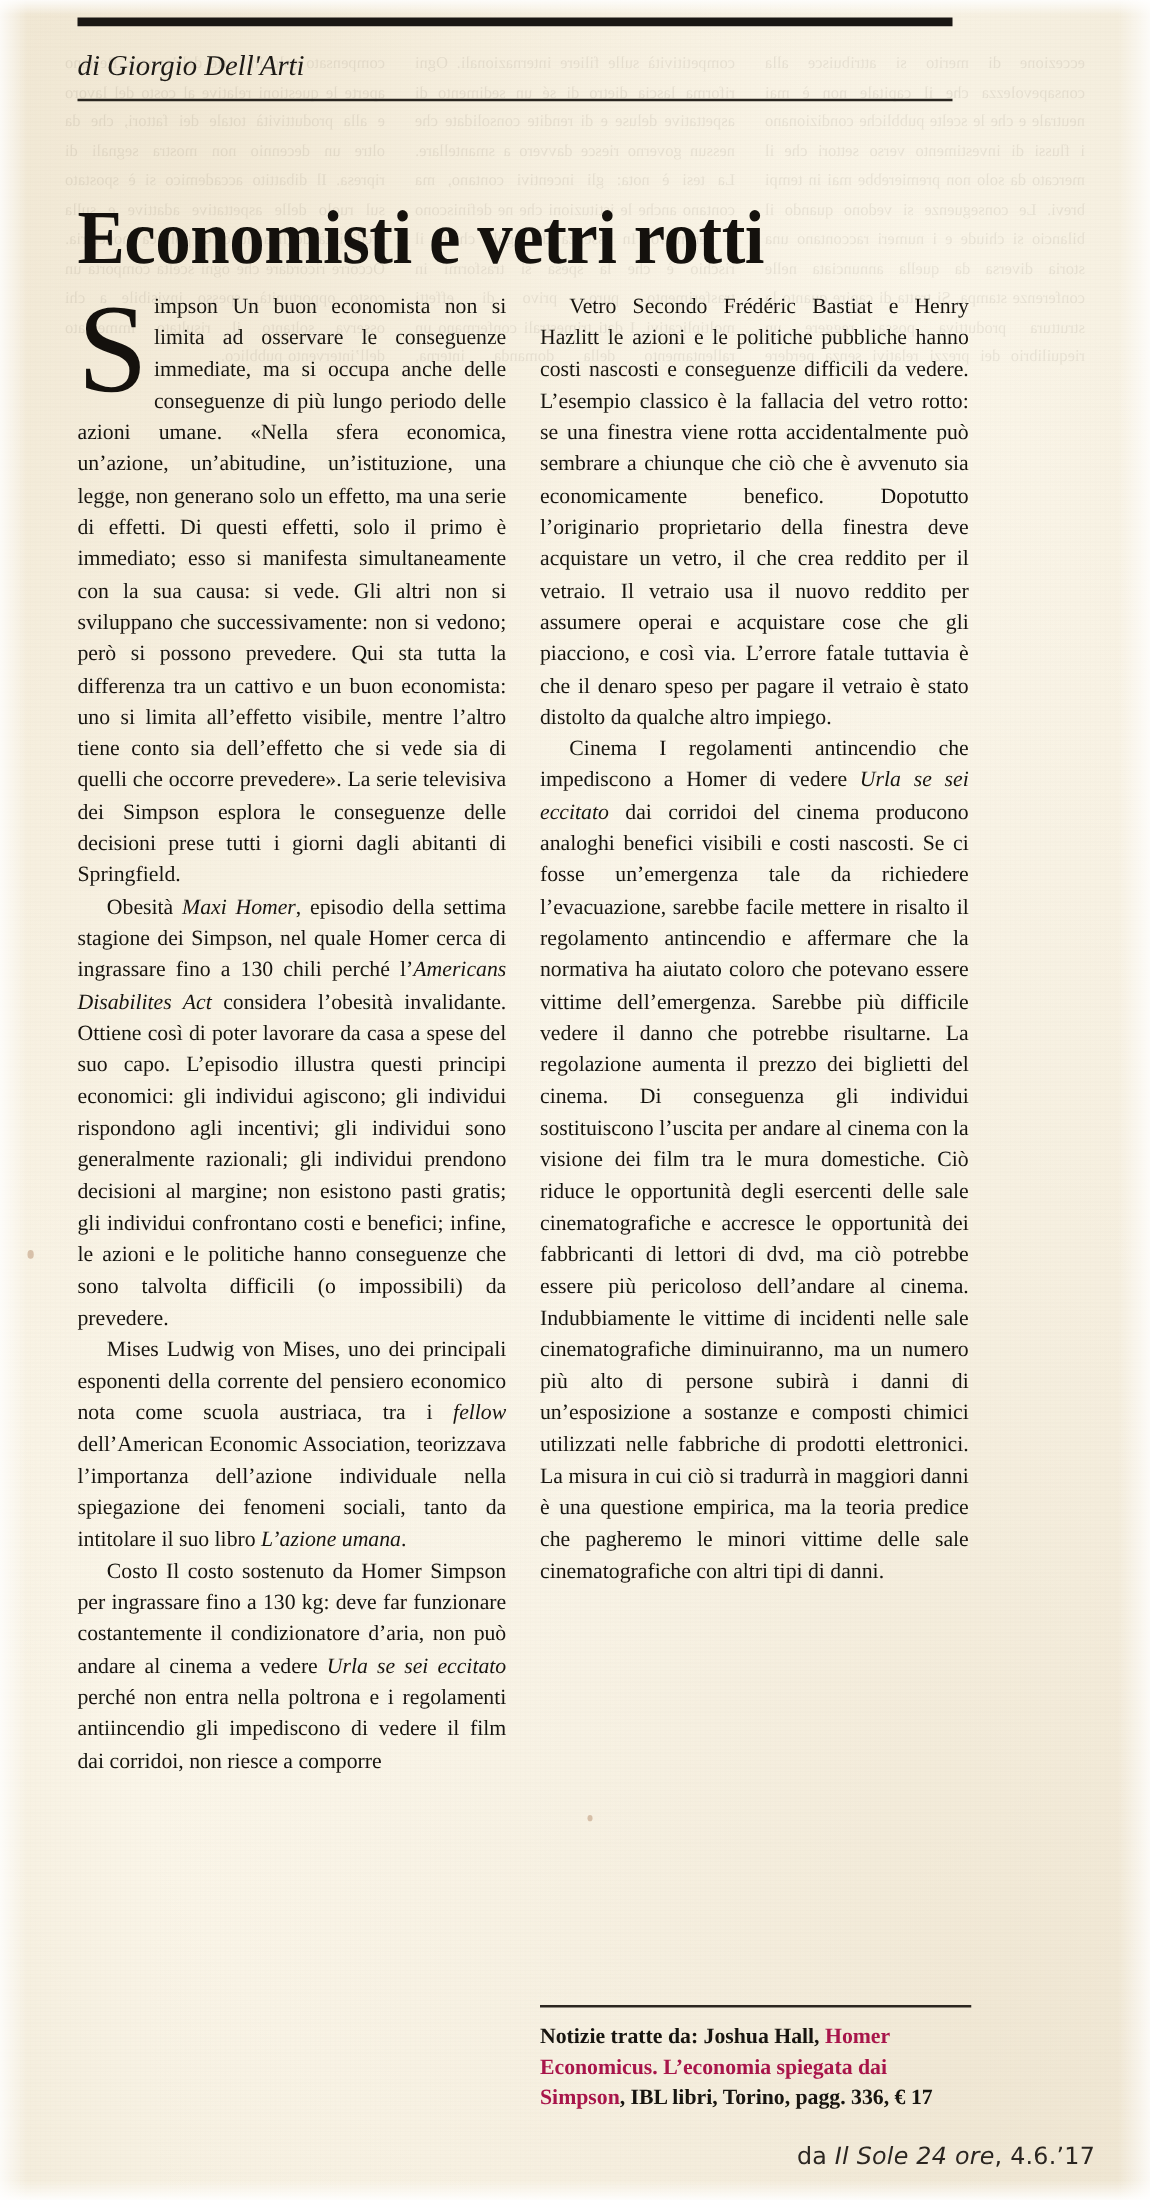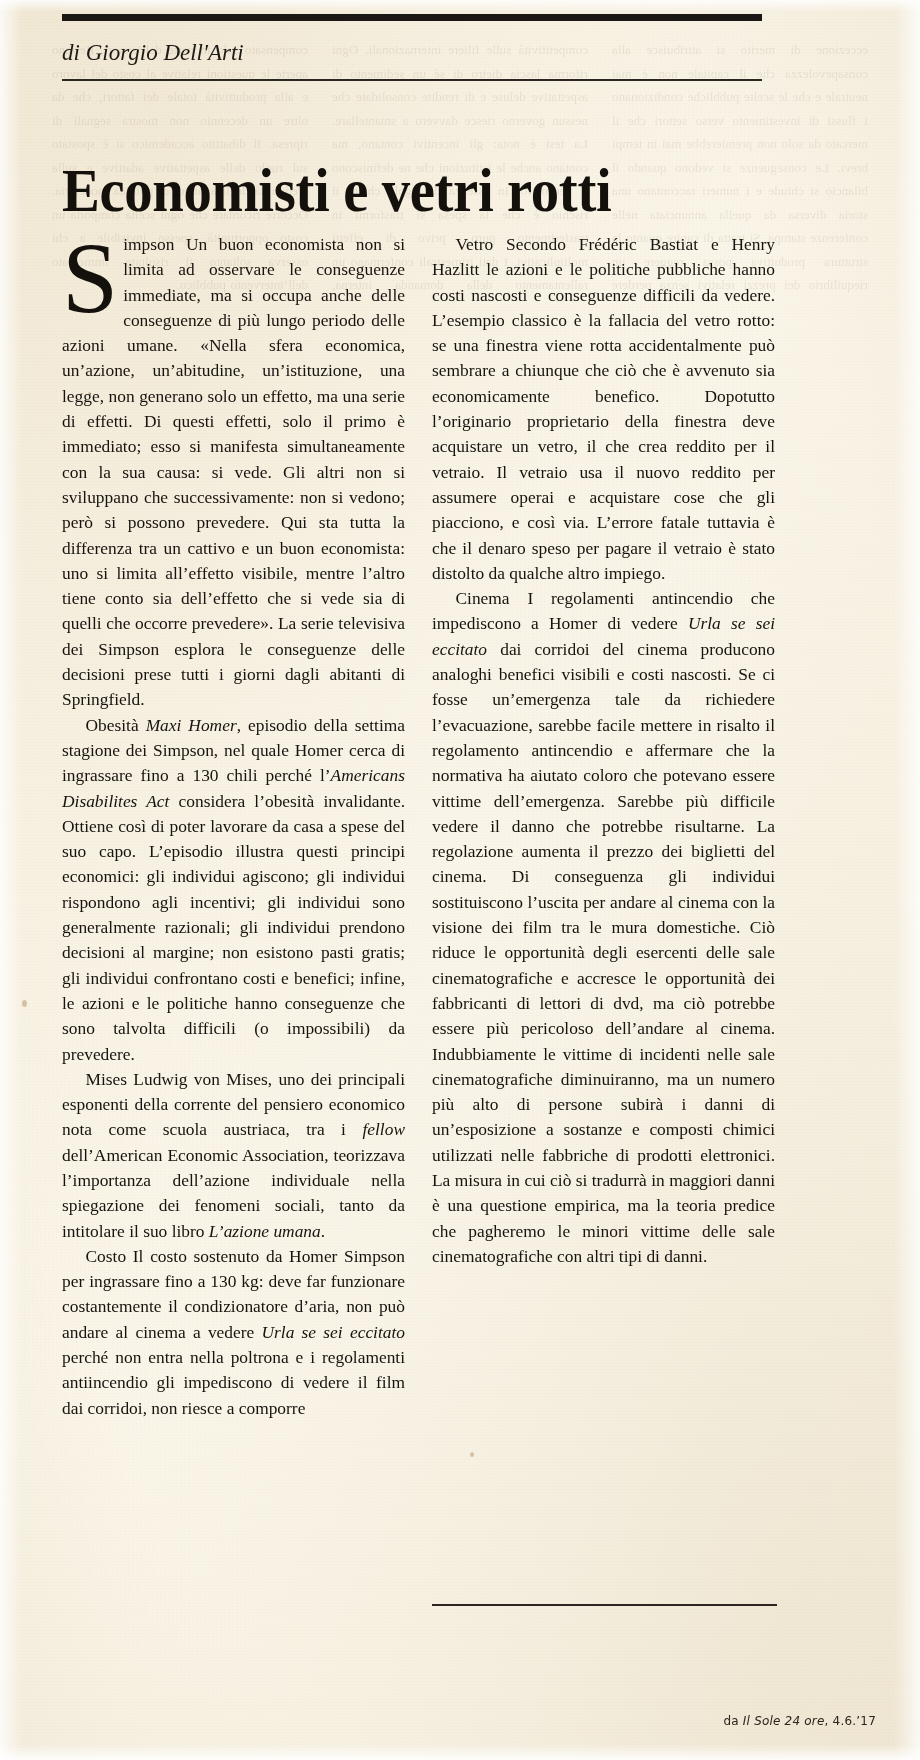--- a/index.html
+++ b/index.html
@@ -178,21 +178,21 @@
     font-weight: bold;
     color: #17140f;
   }
   .credit-title { color: #a8154a; }
 
   
   #source {
     position: absolute;
     right: 44px;
     top: 1714px;
-    font-size: 12px;
+    font-size: 19px;
     color: #2a2520;
     font-family: "DejaVu Sans", sans-serif;
     letter-spacing: .2px;
     white-space: nowrap;
   }
   #source .src-pub { font-style: italic; }
 
   
   .speck {
     position: absolute;
@@ -240,20 +240,21 @@
 
         <p><span class="lead-in">Vetro</span><span> Secondo Frédéric Bastiat e Henry Hazlitt le azioni e le politiche pubbliche hanno costi nascosti e conseguenze difficili da vedere. L’esempio classico è la fallacia del vetro rotto: se una finestra viene rotta accidentalmente può sembrare a chiunque che ciò che è avvenuto sia economicamente benefico. Dopotutto l’originario proprietario della finestra deve acquistare un vetro, il che crea reddito per il vetraio. Il vetraio usa il nuovo reddito per assumere operai e acquistare cose che gli piacciono, e così via. L’errore fatale tuttavia è che il denaro speso per pagare il vetraio è stato distolto da qualche altro impiego.</span></p>
 
         <p><span class="lead-in">Cinema</span><span> I regolamenti antincendio che impediscono a Homer di vedere </span><span class="it">Urla se sei eccitato</span><span> dai corridoi del cinema producono analoghi benefici visibili e costi nascosti. Se ci fosse un’emergenza tale da richiedere l’evacuazione, sarebbe facile mettere in risalto il regolamento antincendio e affermare che la normativa ha aiutato coloro che potevano essere vittime dell’emergenza. Sarebbe più difficile vedere il danno che potrebbe risultarne. La regolazione aumenta il prezzo dei biglietti del cinema. Di conseguenza gli individui sostituiscono l’uscita per andare al cinema con la visione dei film tra le mura domestiche. Ciò riduce le opportunità degli esercenti delle sale cinematografiche e accresce le opportunità dei fabbricanti di lettori di dvd, ma ciò potrebbe essere più pericoloso dell’andare al cinema. Indubbiamente le vittime di incidenti nelle sale cinematografiche diminuiranno, ma un numero più alto di persone subirà i danni di un’esposizione a sostanze e composti chimici utilizzati nelle fabbriche di prodotti elettronici. La misura in cui ciò si tradurrà in maggiori danni è una questione empirica, ma la teoria predice che pagheremo le minori vittime delle sale cinematografiche con altri tipi di danni.</span></p>
 
       </div>
     </div>
 
     <div id="credits">
       <div id="credits-rule"></div>
+      <div id="credits-text"><span>Notizie tratte da: Joshua Hall, </span><span class="credit-title">Homer Economicus. L’economia spiegata dai Simpson</span><span>, IBL libri, Torino, pagg. 336, € 17</span></div>
     </div>
 
     <div id="source"><span>da </span><span class="src-pub">Il Sole 24 ore</span><span>, 4.6.’17</span></div>
 
   </div>
 
   <div class="speck" style="left:22px;top:1000px;width:5px;height:7px;"></div>
   <div class="speck" style="left:470px;top:1452px;width:4px;height:5px;"></div>
   <div class="speck" style="left:88px;top:392px;width:3px;height:3px;"></div>
 

